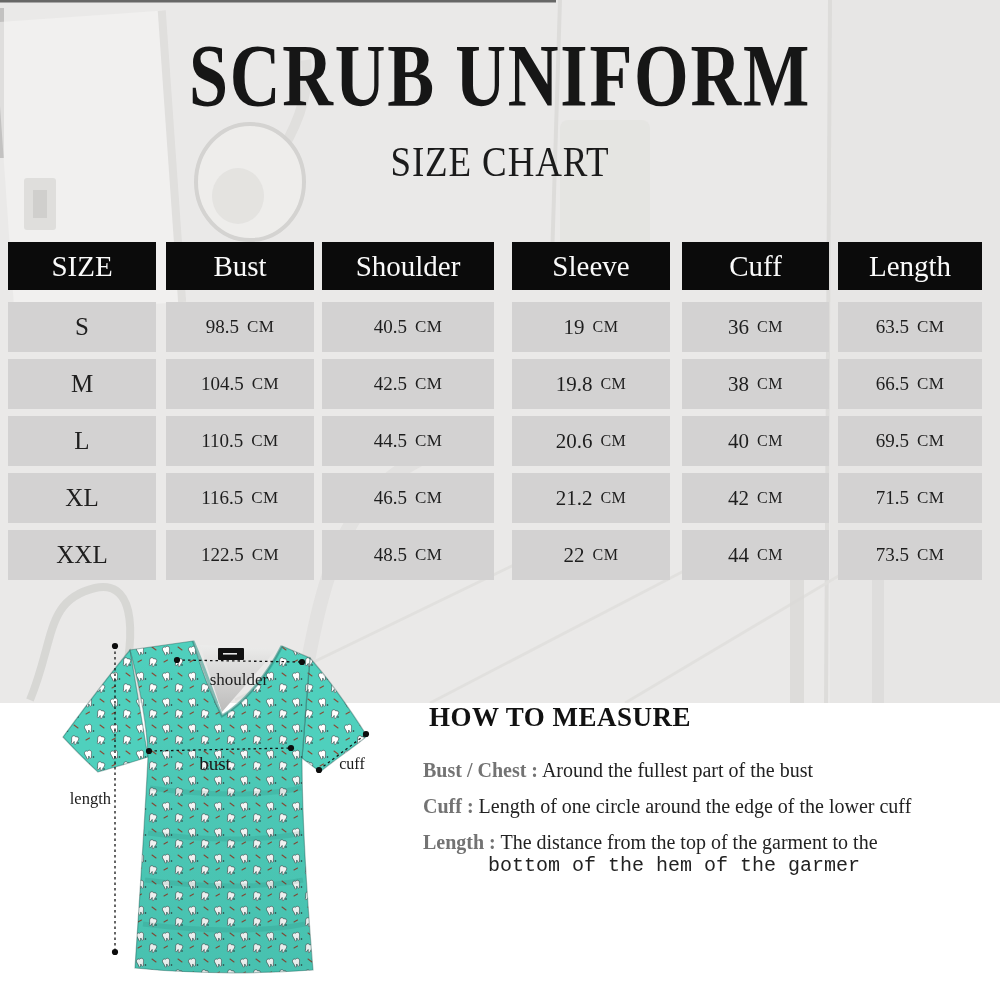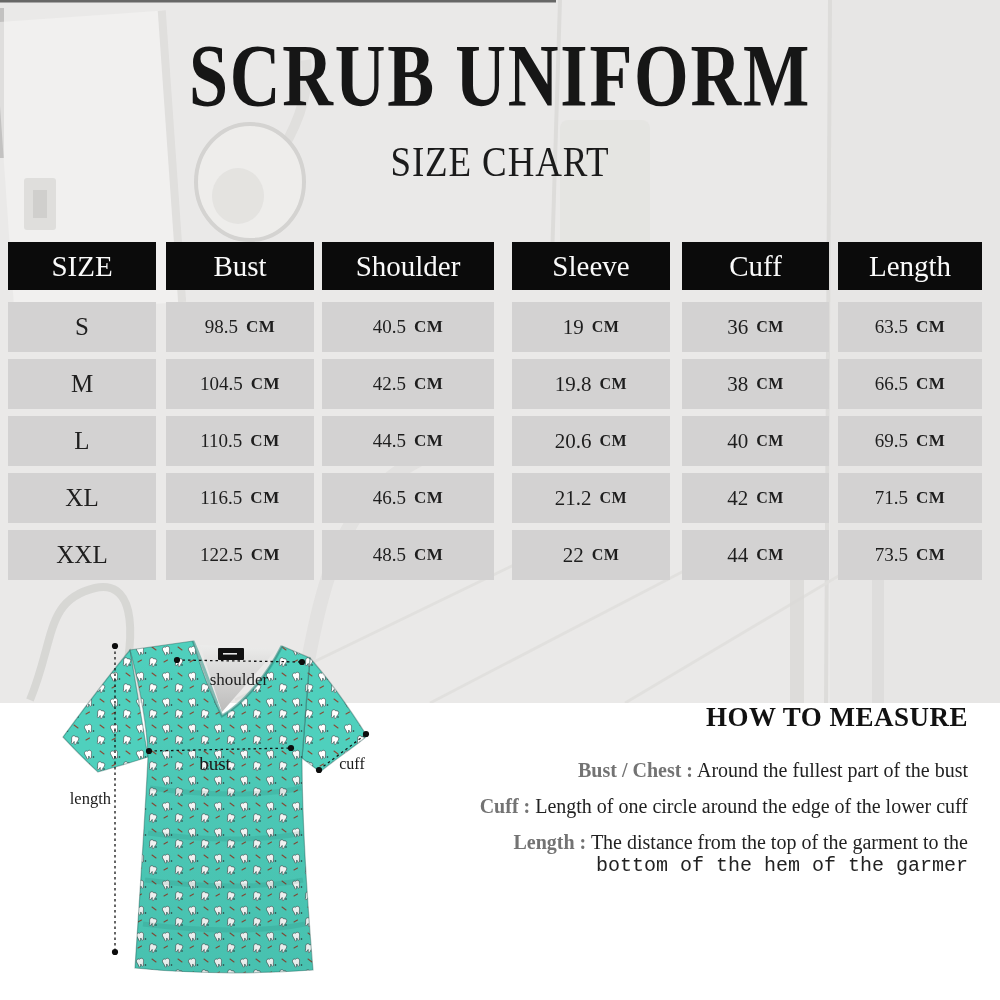--- a/index.html
+++ b/index.html
@@ -28,29 +28,29 @@
   .t-header .cell{background:#0b0b0b;color:#fafafa;height:48px;font-size:29px;}
   .c0{width:148px;margin-right:10px;}
   .c1{width:148px;margin-right:8px;}
   .c2{width:172px;margin-right:18px;}
   .c3{width:158px;margin-right:12px;text-align:center;}
   .c4{width:147px;margin-right:9px;}
   .c5{width:144px;margin-right:0;}
   .size-txt{font-size:25px;}
   .num{font-size:19px;}
   .c3 .num,.c4 .num{font-size:21px;}
-  .unit{font-size:17px;margin-left:8px;letter-spacing:.5px;font-weight:bold;}
+  .unit{font-size:17px;margin-left:8px;letter-spacing:.5px;}
   .c3 .unit,.c4 .unit{font-size:16px;}
 
   
   .shirt{position:absolute;left:55px;top:618px;width:340px;height:368px;}
   .shirt svg{display:block;width:100%;height:100%;overflow:visible;}
 
   
-  .measure{position:absolute;left:423px;top:702px;width:545px;text-align:right;}
+  .measure{position:absolute;left:423px;top:702px;width:545px;}
   .measure h2{margin:0 0 26px 6px;font-size:27px;font-weight:700;letter-spacing:.5px;color:#111;}
   .m-item{font-size:20px;line-height:23px;margin-bottom:13px;color:#222;}
   .m-item .term{font-weight:700;color:#737373;}
   .cont{display:block;}
   .indent-80{margin-left:80px;}
   .indent-65{margin-left:65px;font-family:Liberation Mono, monospace;}
 </style>
 </head>
 <body>
 

